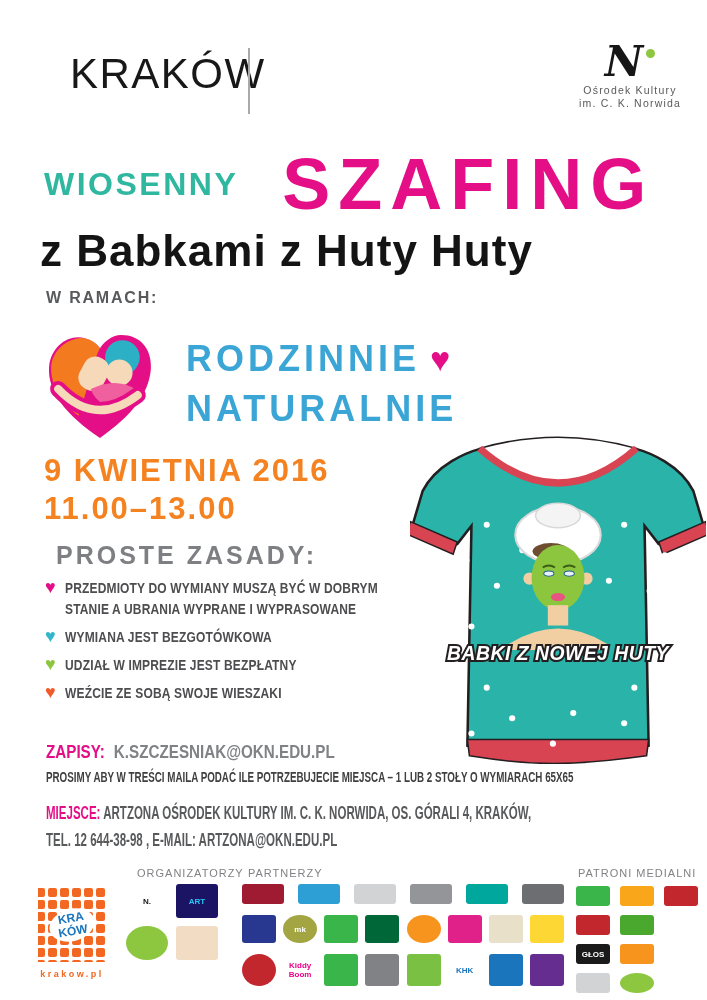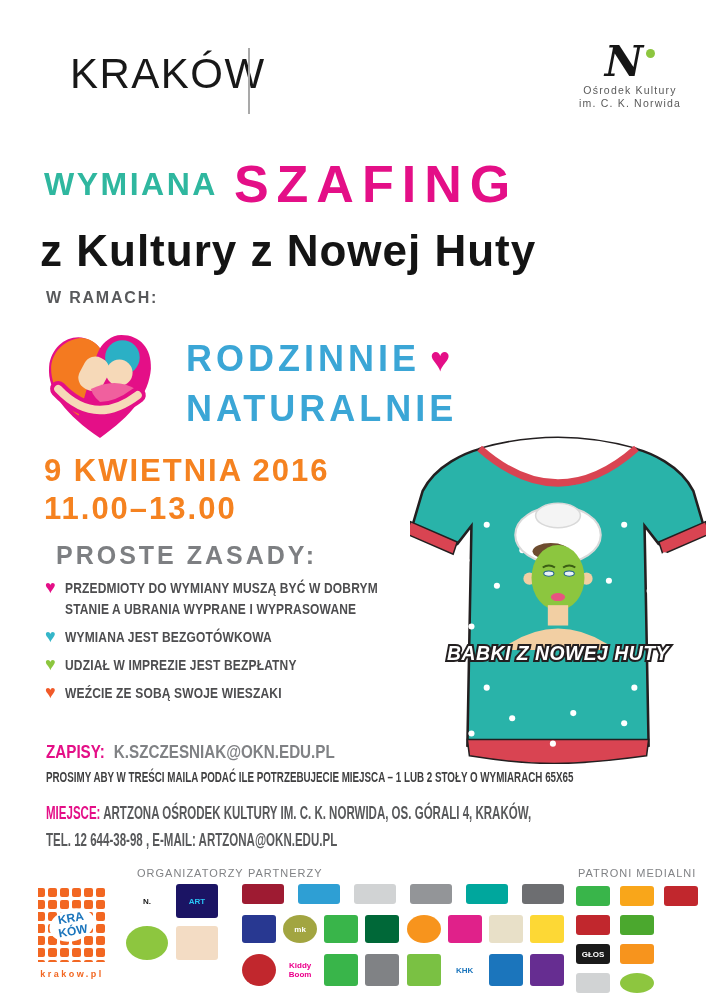--- a/index.html
+++ b/index.html
@@ -13,21 +13,21 @@
   .norwid{left:563px;top:40px;width:134px;text-align:center;}
   .norwid-mono{font-family:"DejaVu Serif",serif;font-style:italic;font-weight:bold;
                font-size:42px;line-height:44px;color:#161616;}
   .green-dot{display:inline-block;width:9px;height:9px;border-radius:50%;background:var(--green);
              margin-left:3px;vertical-align:18px;}
   .norwid-text{font-size:10.5px;color:#5a5a5a;letter-spacing:1.2px;line-height:13px;}
 
   
   .title-row{left:44px;top:148px;width:655px;display:flex;align-items:center;gap:16px;}
   .t-word1{font-size:32px;font-weight:900;color:var(--teal);letter-spacing:2.5px;}
-  .t-word2{font-size:52px;font-weight:900;color:var(--pink);letter-spacing:8px;line-height:72px;}
+  .t-word2{font-size:72px;font-weight:900;color:var(--pink);letter-spacing:8px;line-height:72px;margin-left:28px;}
   .subtitle{left:40px;top:226px;font-size:44px;font-weight:900;color:#141414;letter-spacing:1px;}
 
   .w-ramach{left:46px;top:289px;font-size:16px;font-weight:bold;color:#58595b;letter-spacing:1.8px;}
 
   
   .heart-logo{left:44px;top:328px;}
   .campaign{left:186px;top:334px;line-height:50px;}
   .camp-line{font-size:36px;font-weight:bold;color:var(--blue);letter-spacing:4px;}
   .camp-heart{font-size:34px;color:var(--pink);margin-left:10px;letter-spacing:0;}
 
@@ -84,24 +84,24 @@
 
   <div class="abs krakow-word">KRAKÓW</div>
   <div class="abs header-divider"></div>
   <div class="abs norwid">
     <div class="norwid-mono"><span>N</span><span class="green-dot"></span></div>
     <div class="norwid-text">Ośrodek  Kultury</div>
     <div class="norwid-text">im. C. K. Norwida</div>
   </div>
 
   <div class="abs title-row">
-    <span class="t-word1">WYMIANA</span>
+    <span class="t-word1">WIOSENNY</span>
     <span class="t-word2">SZAFING</span>
   </div>
-  <div class="abs subtitle">z Kultury z Nowej Huty</div>
+  <div class="abs subtitle">z Babkami z Huty Huty</div>
 
   <div class="abs w-ramach">W RAMACH:</div>
 
   <svg class="abs heart-logo" width="112" height="118" viewBox="0 0 110 112">
     <path d="M55,106 C22,84 3,60 5,36 C7,16 24,4 40,8 C48,10 54,16 55,18 C58,13 66,5 76,5 C94,5 106,18 105,38 C103,63 86,84 55,106 Z" fill="#e40f87"></path>
     <path d="M55,18 C50,11 42,7 34,8 C20,10 7,22 7,38 C7,58 22,76 34,84 C40,70 48,30 55,18 Z" fill="#f47a20"></path>
     <circle cx="77" cy="27" r="17" fill="#2bb0c5"></circle>
     <rect x="36" y="26" width="26" height="34" rx="12" fill="#f6d9b8" transform="rotate(28 49 43)"></rect>
     <circle cx="74" cy="42" r="13" fill="#f6d9b8"></circle>
     <path d="M46,58 Q70,46 90,58 Q80,74 60,74 Q49,68 46,58 Z" fill="#f0609e"></path>

